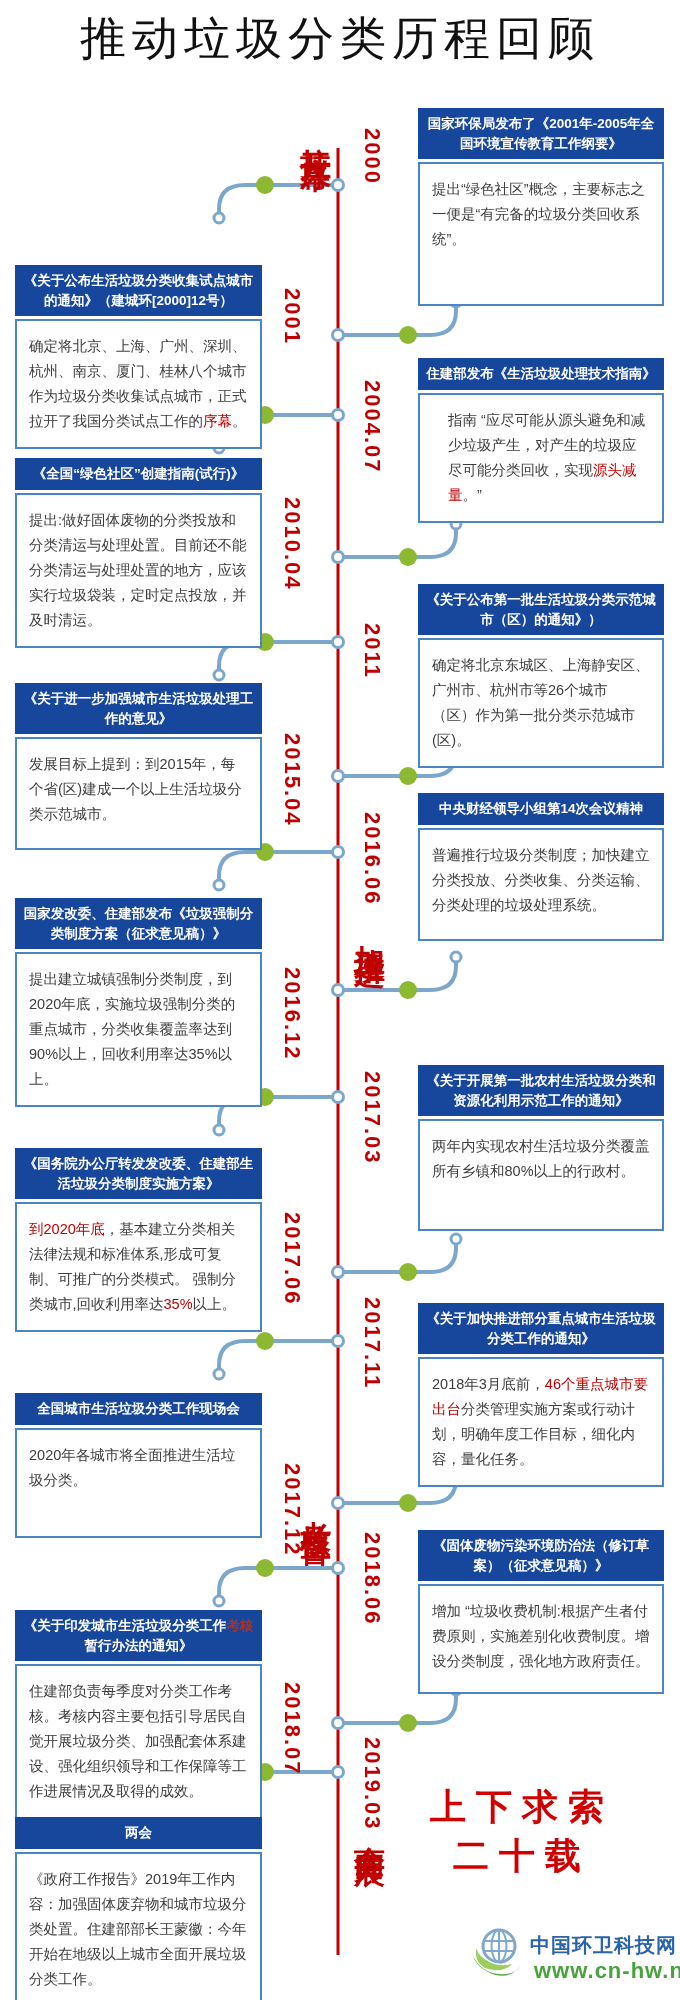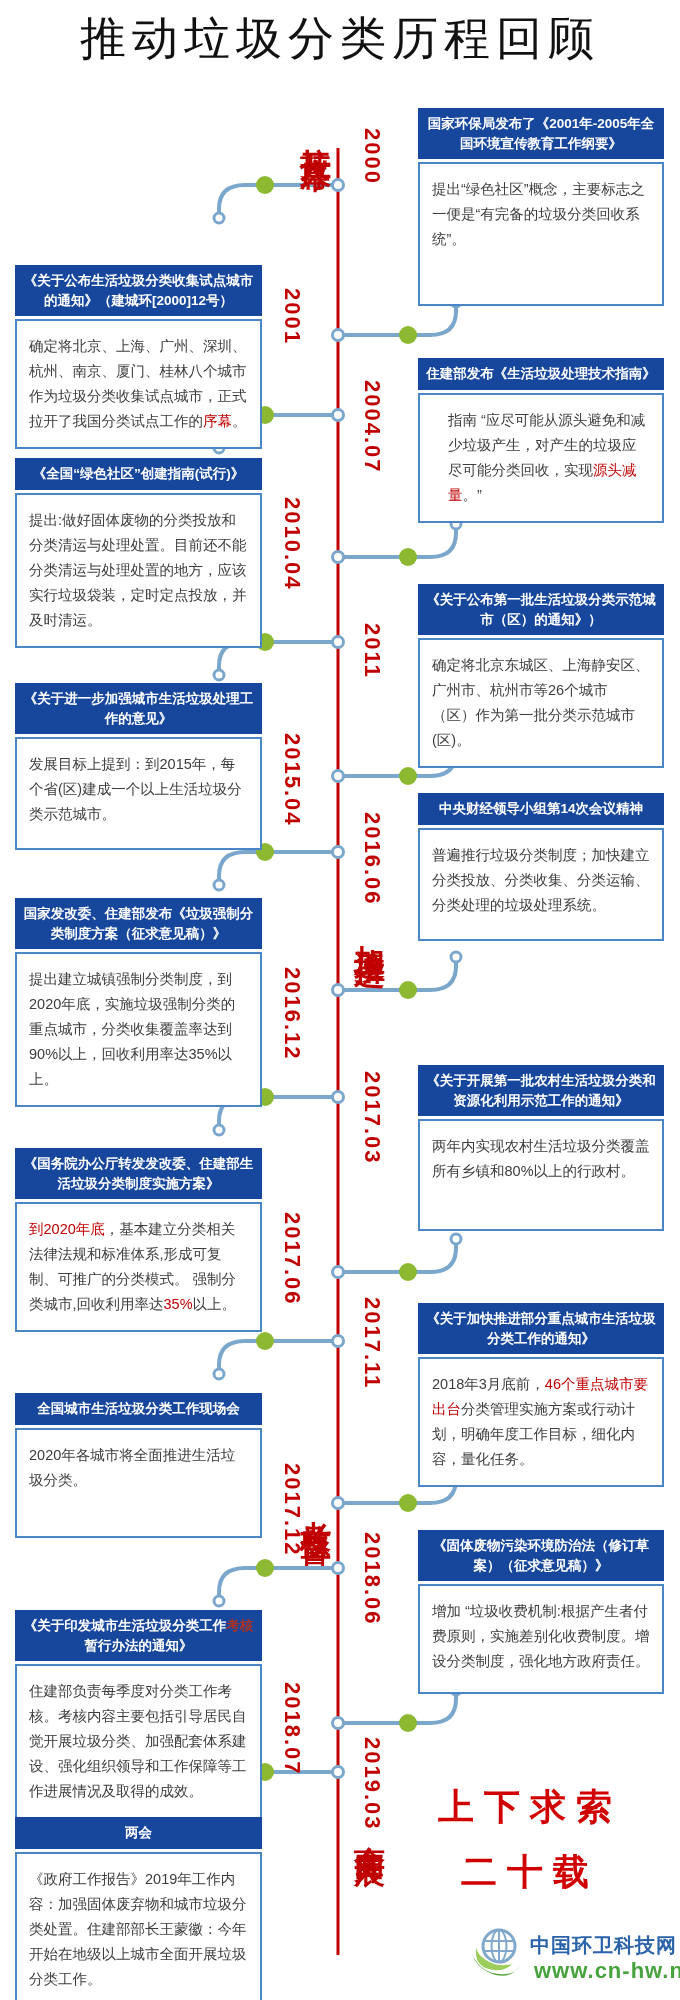--- a/index.html
+++ b/index.html
@@ -19,21 +19,21 @@
   .phase.right{left:352px;}
   .box{position:absolute;width:247px;}
   .box.left{left:15px;}
   .box.right{left:418px;width:246px;}
   .box-header{background:#17479d;color:#ffffff;font-size:13.5px;font-weight:700;
           text-align:center;line-height:1.45;padding:6px 8px;margin-bottom:3px;box-sizing:border-box;}
   .box-body{background:#ffffff;border:2px solid #4a86c6;color:#3d3d3d;font-size:14.5px;
           line-height:25px;padding:13px 12px;box-sizing:border-box;}
   .hl{color:#c00000;}
   .box-header .hl{color:#a93226;}
-  .closing{position:absolute;left:400px;width:260px;text-align:center;color:#d10000;
+  .closing{position:absolute;left:392px;width:260px;text-align:center;color:#d10000;
           font-family:"Liberation Serif",serif;font-weight:700;font-size:36px;
           letter-spacing:10px;white-space:nowrap;}
   .logo{position:absolute;left:468px;top:1922px;width:200px;}
   .logo-icon{position:absolute;left:0;top:2px;}
   .logo-name{position:absolute;left:62px;top:10px;font-size:20px;font-weight:700;
           color:#2a63a9;white-space:nowrap;letter-spacing:1px;}
   .logo-url{position:absolute;left:66px;top:36px;font-size:22px;font-weight:700;
           color:#48a23d;white-space:nowrap;letter-spacing:1px;}
 </style>
 </head>
@@ -187,21 +187,21 @@
         <div class="box-header"><span>《关于印发城市生活垃圾分类工作</span><span class="hl">考核</span><span>暂行办法的通知》</span></div>
         <div class="box-body" style="min-height: 115px;"><span>住建部负责每季度对分类工作考核。考核内容主要包括引导居民自觉开展垃圾分类、加强配套体系建设、强化组织领导和工作保障等工作进展情况及取得的成效。</span></div>
       </div>
       <div class="box left" style="top: 1817px;">
         <div class="box-header"><span>两会</span></div>
         <div class="box-body" style="min-height: 115px;"><span>《政府工作报告》2019年工作内容：加强固体废弃物和城市垃圾分类处置。住建部部长王蒙徽：今年开始在地级以上城市全面开展垃圾分类工作。</span></div>
       </div>
     </div>
 
   <div class="closing" id="closing1" style="top: 1783px;">上下求索</div>
-  <div class="closing" id="closing2" style="top: 1832px; margin-top: 16px;">二十载</div>
+  <div class="closing" id="closing2" style="top: 1832px;">二十载</div>
 
   <div class="logo">
     <svg class="logo-icon" width="60" height="62" viewBox="0 0 60 62">
       <circle cx="31" cy="22" r="16" fill="none" stroke="#7fa8cc" stroke-width="3"></circle>
       <ellipse cx="31" cy="22" rx="7.5" ry="16" fill="none" stroke="#7fa8cc" stroke-width="2"></ellipse>
       <line x1="15" y1="17" x2="47" y2="17" stroke="#7fa8cc" stroke-width="2"></line>
       <line x1="15" y1="27" x2="47" y2="27" stroke="#7fa8cc" stroke-width="2"></line>
       <line x1="31" y1="6" x2="31" y2="38" stroke="#7fa8cc" stroke-width="2"></line>
       <path d="M4,30 Q14,52 38,50 Q48,49 52,42 Q40,58 20,48 Q8,42 4,30 Z" fill="#5aa83f"></path>
       <path d="M8,24 Q6,44 26,46 Q38,47 44,40 Q30,44 18,36 Q10,31 8,24 Z" fill="#8cc63f" opacity="0.85"></path>

